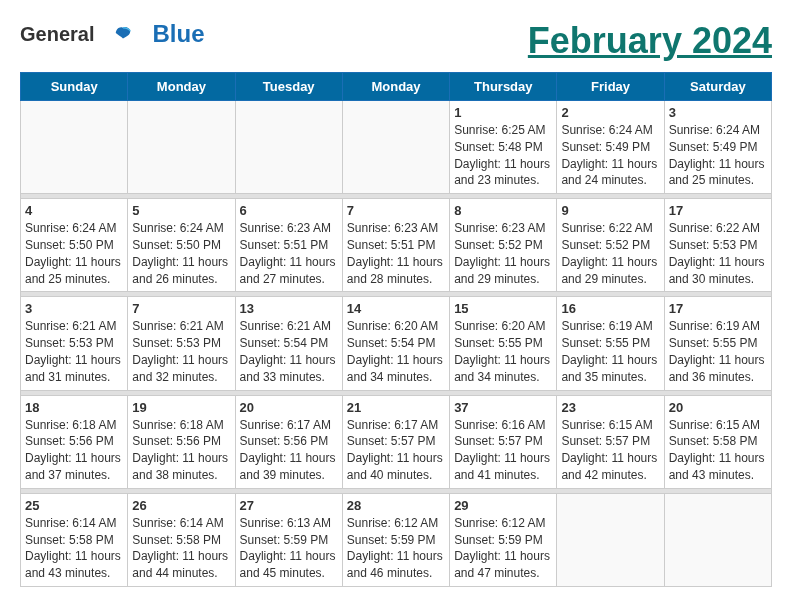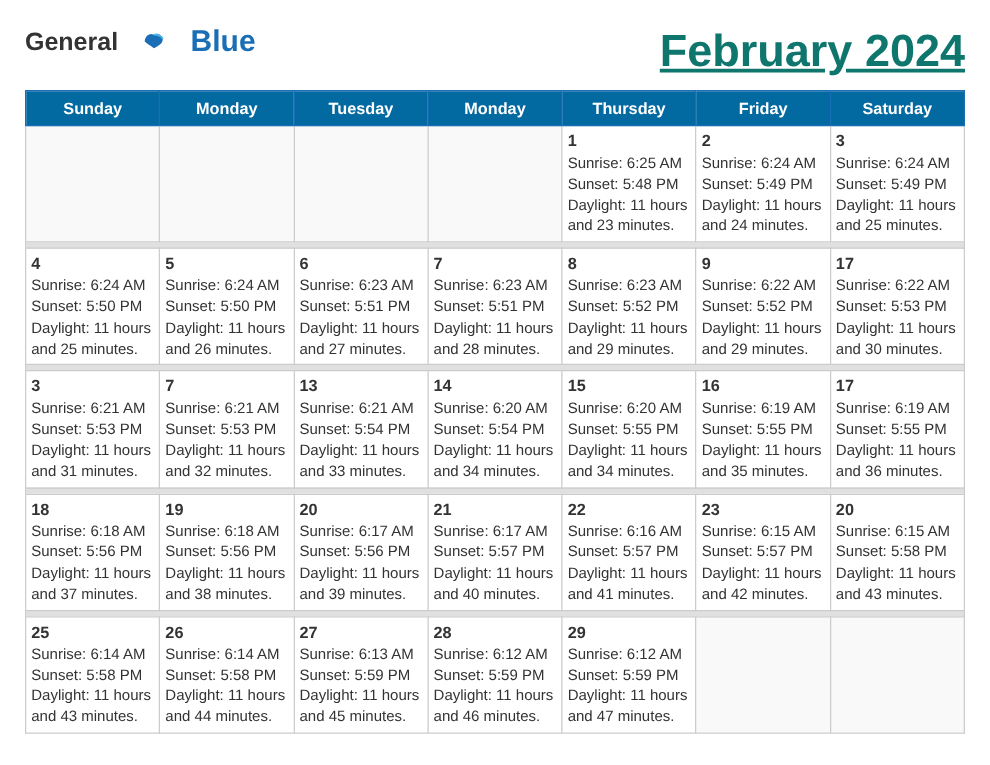--- a/index.html
+++ b/index.html
@@ -223,21 +223,21 @@
         </td>
         <td>
           <span class="day-number">20</span>
           <div class="day-info">Sunrise: 6:17 AM<br>Sunset: 5:56 PM<br>Daylight: 11 hours and 39 minutes.</div>
         </td>
         <td>
           <span class="day-number">21</span>
           <div class="day-info">Sunrise: 6:17 AM<br>Sunset: 5:57 PM<br>Daylight: 11 hours and 40 minutes.</div>
         </td>
         <td>
-          <span class="day-number">22</span>
+          <span class="day-number">37</span>
           <div class="day-info">Sunrise: 6:16 AM<br>Sunset: 5:57 PM<br>Daylight: 11 hours and 41 minutes.</div>
         </td>
         <td>
           <span class="day-number">23</span>
           <div class="day-info">Sunrise: 6:15 AM<br>Sunset: 5:57 PM<br>Daylight: 11 hours and 42 minutes.</div>
         </td>
         <td>
           <span class="day-number">20</span>
           <div class="day-info">Sunrise: 6:15 AM<br>Sunset: 5:58 PM<br>Daylight: 11 hours and 43 minutes.</div>
         </td>

